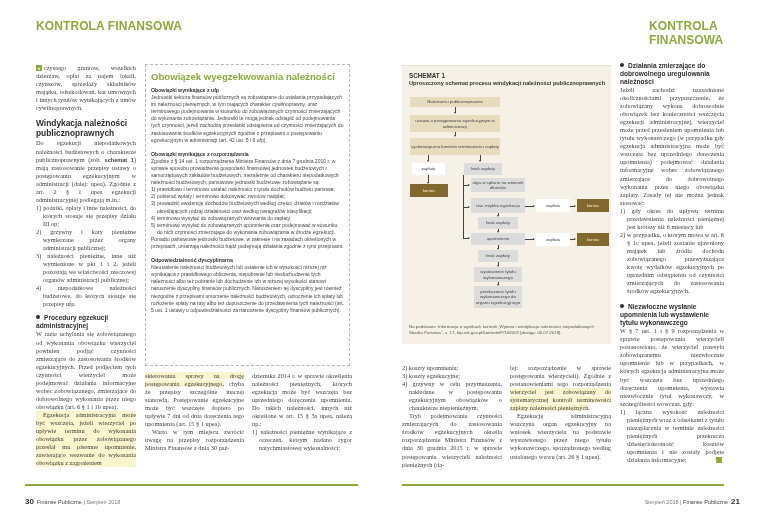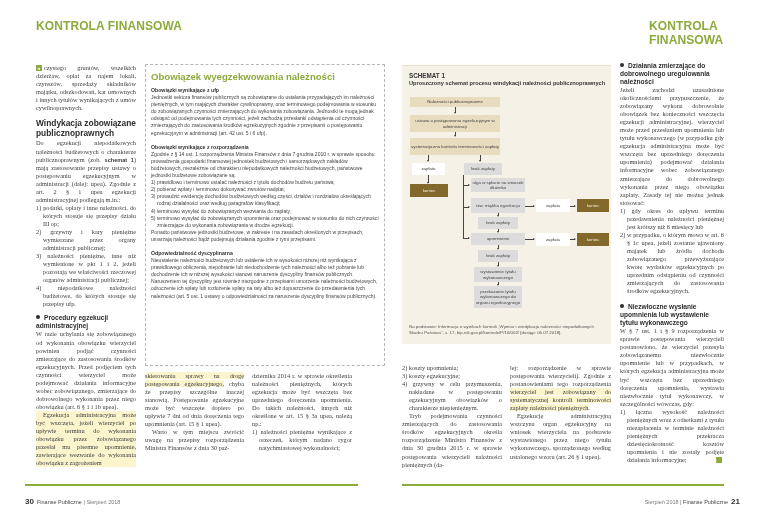--- a/index.html
+++ b/index.html
@@ -35,21 +35,21 @@
   .hl { background: #fbf4cc; }
 
   .cont-marker {
     display: inline-block; width: 6px; height: 6px; background: #8cab3c; color: #fff;
     font-family: "Liberation Sans", sans-serif; font-size: 5px; line-height: 6px; text-align: center;
     vertical-align: 0px; margin-right: 2px; font-weight: bold;
   }
 
   
   .infobox {
-    position: absolute; left: 145px; top: 64px; width: 240px; height: 302px;
+    position: absolute; left: 145px; top: 64px; width: 205px; height: 302px;
     border: 1px dashed #b6b6b6; background: #ffffff; padding: 6px 5px 4px 5px;
     font-family: "Liberation Sans", sans-serif; font-size: 5.05px; line-height: 7.1px; color: #454545;
   }
   .infobox h2 {
     font-family: "Liberation Sans", sans-serif; font-weight: bold; font-size: 9.6px; line-height: 12px;
     color: #8cab3c; margin-bottom: 4px;
   }
   .infobox h5 { font-weight: bold; font-size: 5.2px; color: #333; margin-top: 4px; }
   .infobox ol { list-style: none; }
   .infobox ol li { padding-left: 6px; text-indent: -6px; }
@@ -88,21 +88,21 @@
   .scheme .src { position: absolute; left: 7px; top: 258px; width: 196px; font-size: 4.4px; line-height: 6px; color: #555; }
 </style>
 </head>
 <body>
 
 <div class="page page-left">
   <div class="section-header">KONTROLA FINANSOWA</div>
 
   <div class="col" style="left:36px; top:64px; width:100px;">
     <p><span class="cont-marker">»</span><span>czystego gruntów, wszelkich dzierżaw, opłat za najem lokali, czynszów, sprzedaży składników majątku, odszkodowań, kar umownych i innych tytułów wynikających z umów cywilnoprawnych.</span></p>
-    <h3>Windykacja zobowiązane publicznoprawnych</h3>
+    <h3>Windykacja należności publicznoprawnych</h3>
     <p><span>Do egzekucji niepodatkowych należności budżetowych o charakterze publicznoprawnym (zob. </span><b style="font-family:'Liberation Sans',sans-serif;font-size:5.6px;">schemat 1</b><span>) mają zastosowanie przepisy ustawy o postępowaniu egzekucyjnym w administracji (dalej: upea). Zgodnie z art. 2 § 1 upea egzekucji administracyjnej podlegają m.in.:</span></p>
     <ol>
       <li>1) podatki, opłaty i inne należności, do których stosuje się przepisy działu III op;</li>
       <li>2) grzywny i kary pieniężne wymierzane przez organy administracji publicznej;</li>
       <li>3) należności pieniężne, inne niż wymienione w pkt 1 i 2, jeżeli pozostają we właściwości rzeczowej organów administracji publicznej;</li>
       <li>4) niepodatkowe należności budżetowe, do których stosuje się przepisy ufp.</li>
     </ol>
     <h4><span class="dot"></span><span>Procedury egzekucji administracyjnej</span></h4>
     <p>W razie uchylania się zobowiązanego od wykonania obowiązku wierzyciel powinien podjąć czynności zmierzające do zastosowania środków egzekucyjnych. Przed podjęciem tych czynności wierzyciel może podejmować działania informacyjne wobec zobowiązanego, zmierzające do dobrowolnego wykonania przez niego obowiązku (art. 6 § 1 i 1b upea).</p>
     <p class="ind hl">Egzekucja administracyjna może być wszczęta, jeżeli wierzyciel po upływie terminu do wykonania obowiązku przez zobowiązanego przesłał mu pisemne upomnienie, zawierające wezwanie do wykonania obowiązku z zagrożeniem</p>

